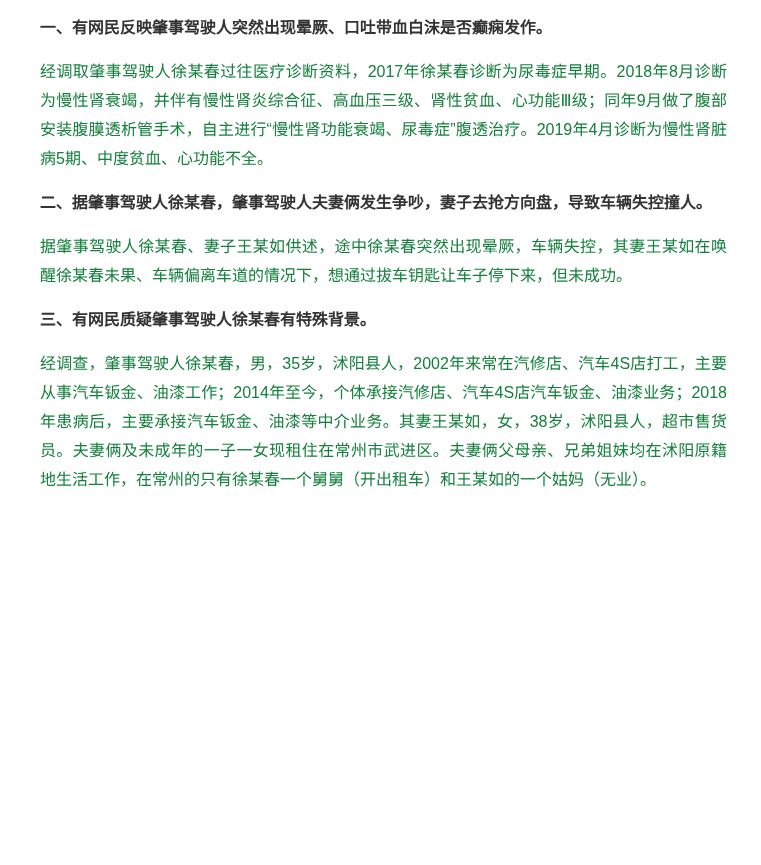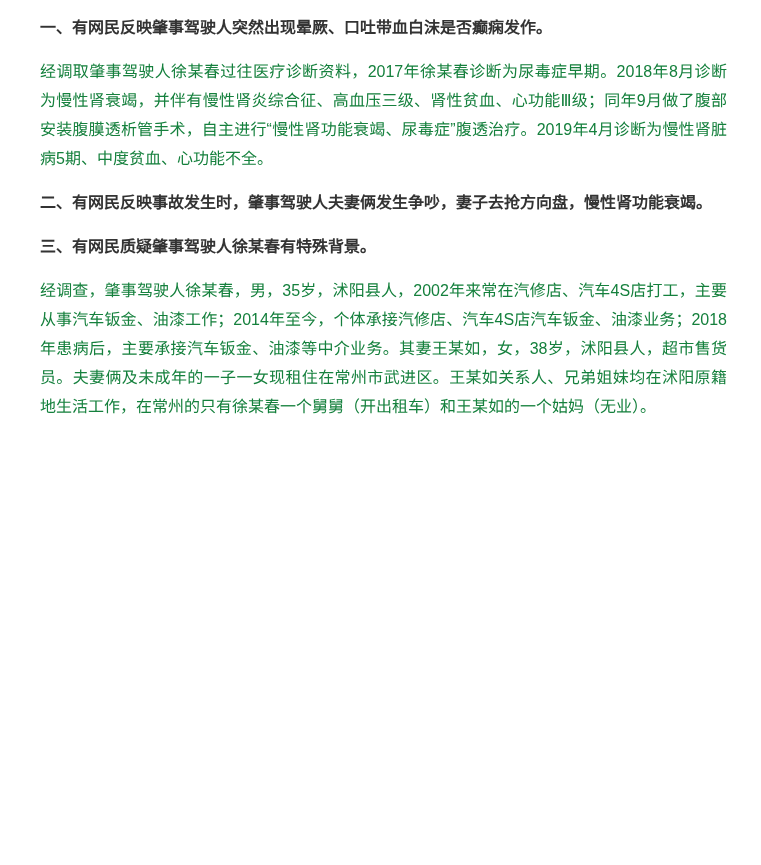--- a/index.html
+++ b/index.html
@@ -35,21 +35,22 @@
 <body>
 
 <div class="page">
 
   <section class="doc-section">
     <h2 class="section-heading">一、有网民反映肇事驾驶人突然出现晕厥、口吐带血白沫是否癫痫发作。</h2>
     <p class="paragraph">经调取肇事驾驶人徐某春过往医疗诊断资料，2017年徐某春诊断为尿毒症早期。2018年8月诊断为慢性肾衰竭，并伴有慢性肾炎综合征、高血压三级、肾性贫血、心功能Ⅲ级；同年9月做了腹部安装腹膜透析管手术，自主进行“慢性肾功能衰竭、尿毒症”腹透治疗。2019年4月诊断为慢性肾脏病5期、中度贫血、心功能不全。</p>
   </section>
 
   <section class="doc-section">
-    <h2 class="section-heading">二、有网民反映事故发生时，肇事驾驶人夫妻俩发生争吵，妻子去抢方向盘，慢性肾功能衰竭。</h2>
+    <h2 class="section-heading">二、据肇事驾驶人徐某春，肇事驾驶人夫妻俩发生争吵，妻子去抢方向盘，导致车辆失控撞人。</h2>
+    <p class="paragraph">据肇事驾驶人徐某春、妻子王某如供述，途中徐某春突然出现晕厥，车辆失控，其妻王某如在唤醒徐某春未果、车辆偏离车道的情况下，想通过拔车钥匙让车子停下来，但未成功。</p>
   </section>
 
   <section class="doc-section">
     <h2 class="section-heading">三、有网民质疑肇事驾驶人徐某春有特殊背景。</h2>
-    <p class="paragraph">经调查，肇事驾驶人徐某春，男，35岁，沭阳县人，2002年来常在汽修店、汽车4S店打工，主要从事汽车钣金、油漆工作；2014年至今，个体承接汽修店、汽车4S店汽车钣金、油漆业务；2018年患病后，主要承接汽车钣金、油漆等中介业务。其妻王某如，女，38岁，沭阳县人，超市售货员。夫妻俩及未成年的一子一女现租住在常州市武进区。王某如关系人、兄弟姐妹均在沭阳原籍地生活工作，在常州的只有徐某春一个舅舅（开出租车）和王某如的一个姑妈（无业）。</p>
+    <p class="paragraph">经调查，肇事驾驶人徐某春，男，35岁，沭阳县人，2002年来常在汽修店、汽车4S店打工，主要从事汽车钣金、油漆工作；2014年至今，个体承接汽修店、汽车4S店汽车钣金、油漆业务；2018年患病后，主要承接汽车钣金、油漆等中介业务。其妻王某如，女，38岁，沭阳县人，超市售货员。夫妻俩及未成年的一子一女现租住在常州市武进区。夫妻俩父母亲、兄弟姐妹均在沭阳原籍地生活工作，在常州的只有徐某春一个舅舅（开出租车）和王某如的一个姑妈（无业）。</p>
   </section>
 
 </div>
 
 </body></html>

